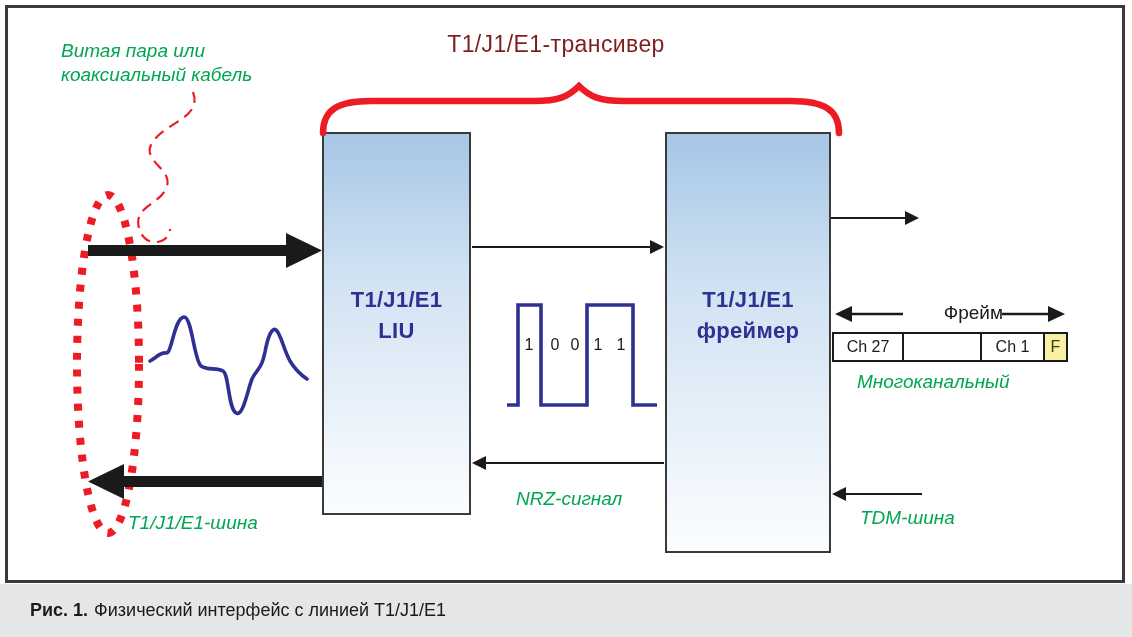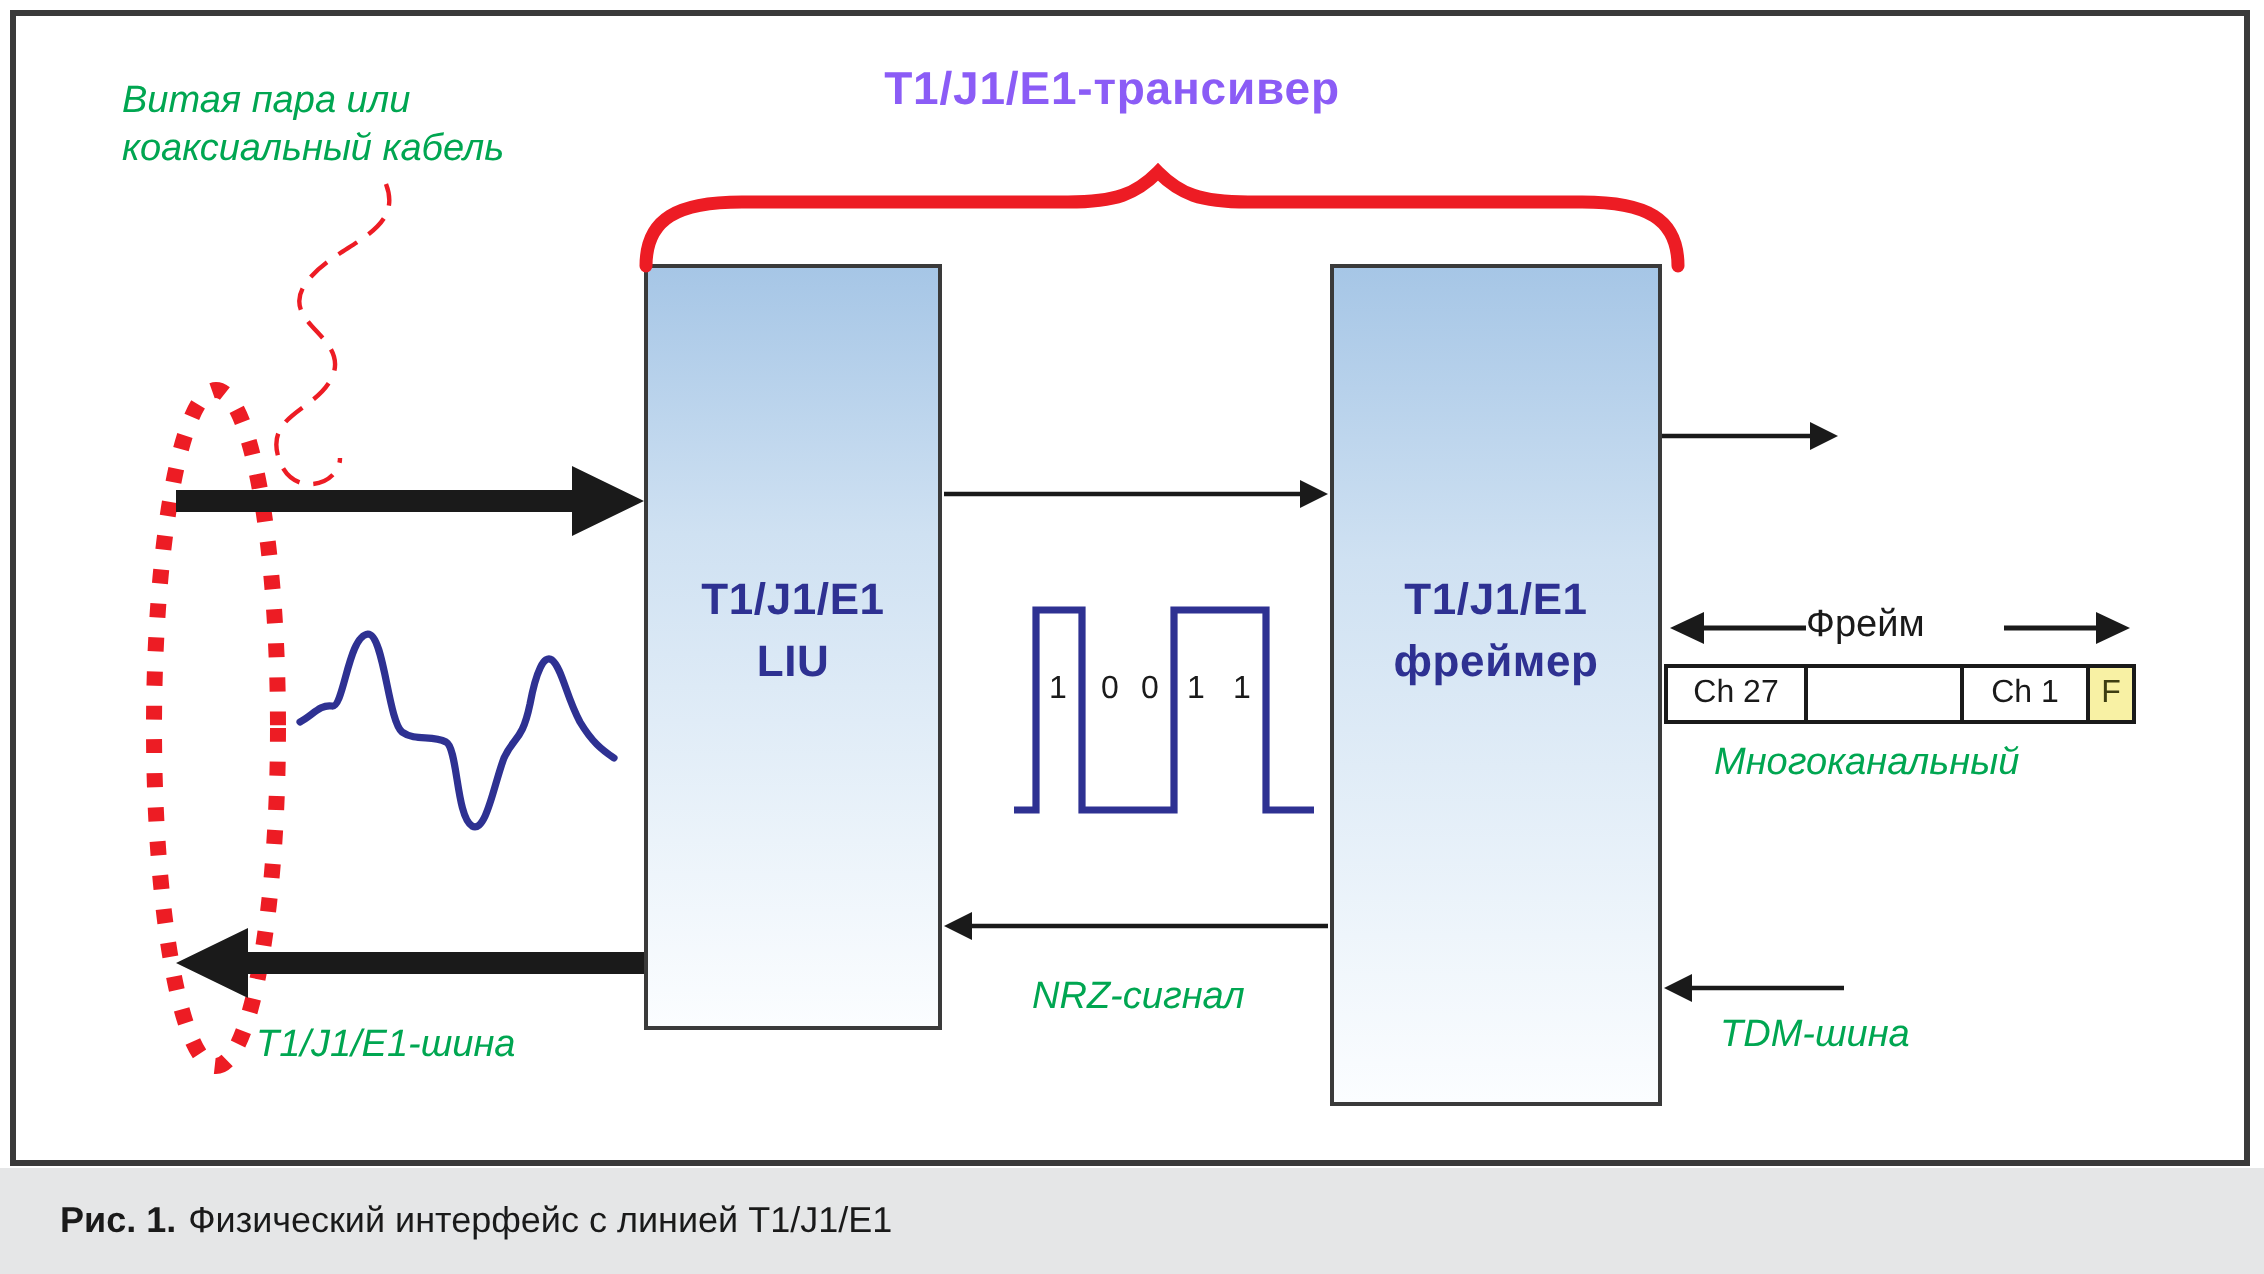--- a/index.html
+++ b/index.html
@@ -15,29 +15,29 @@
   .block{
     border:2px solid #3a3a3a;box-sizing:border-box;
     background:linear-gradient(180deg,#a6c6e6 0%,#cfe1f2 35%,#eef5fb 80%,#fbfdff 100%);
   }
   .block-label{
     text-align:center;color:#2e3192;font-weight:bold;font-size:22px;line-height:31px;
     letter-spacing:0.3px;
   }
   #title{
     left:396px;top:31px;width:320px;text-align:center;
-    color:#8b5cf6;font-weight:bold;font-size:23px;letter-spacing:0.4px;
+    color:#7f1d1d;font-weight:normal;font-size:23px;letter-spacing:0.4px;
   }
   .green-note{color:#00a651;font-size:19px;line-height:24px;white-space:nowrap;font-style:italic;}
   .bit{
     color:#1a1a1a;font-size:16px;width:20px;text-align:center;
     margin-left:-10px;top:336px;
   }
   #frame-label{
-    left:903px;top:302px;width:100px;text-align:left;
+    left:903px;top:302px;width:100px;text-align:right;
     color:#1a1a1a;font-size:19px;
   }
   #frame-row{
     left:832px;top:332px;width:236px;height:30px;display:flex;
     border:2px solid #1a1a1a;box-sizing:border-box;background:#ffffff;
   }
   .frame-cell{
     display:flex;align-items:center;justify-content:center;
     font-size:16px;color:#1a1a1a;box-sizing:border-box;height:100%;
   }

